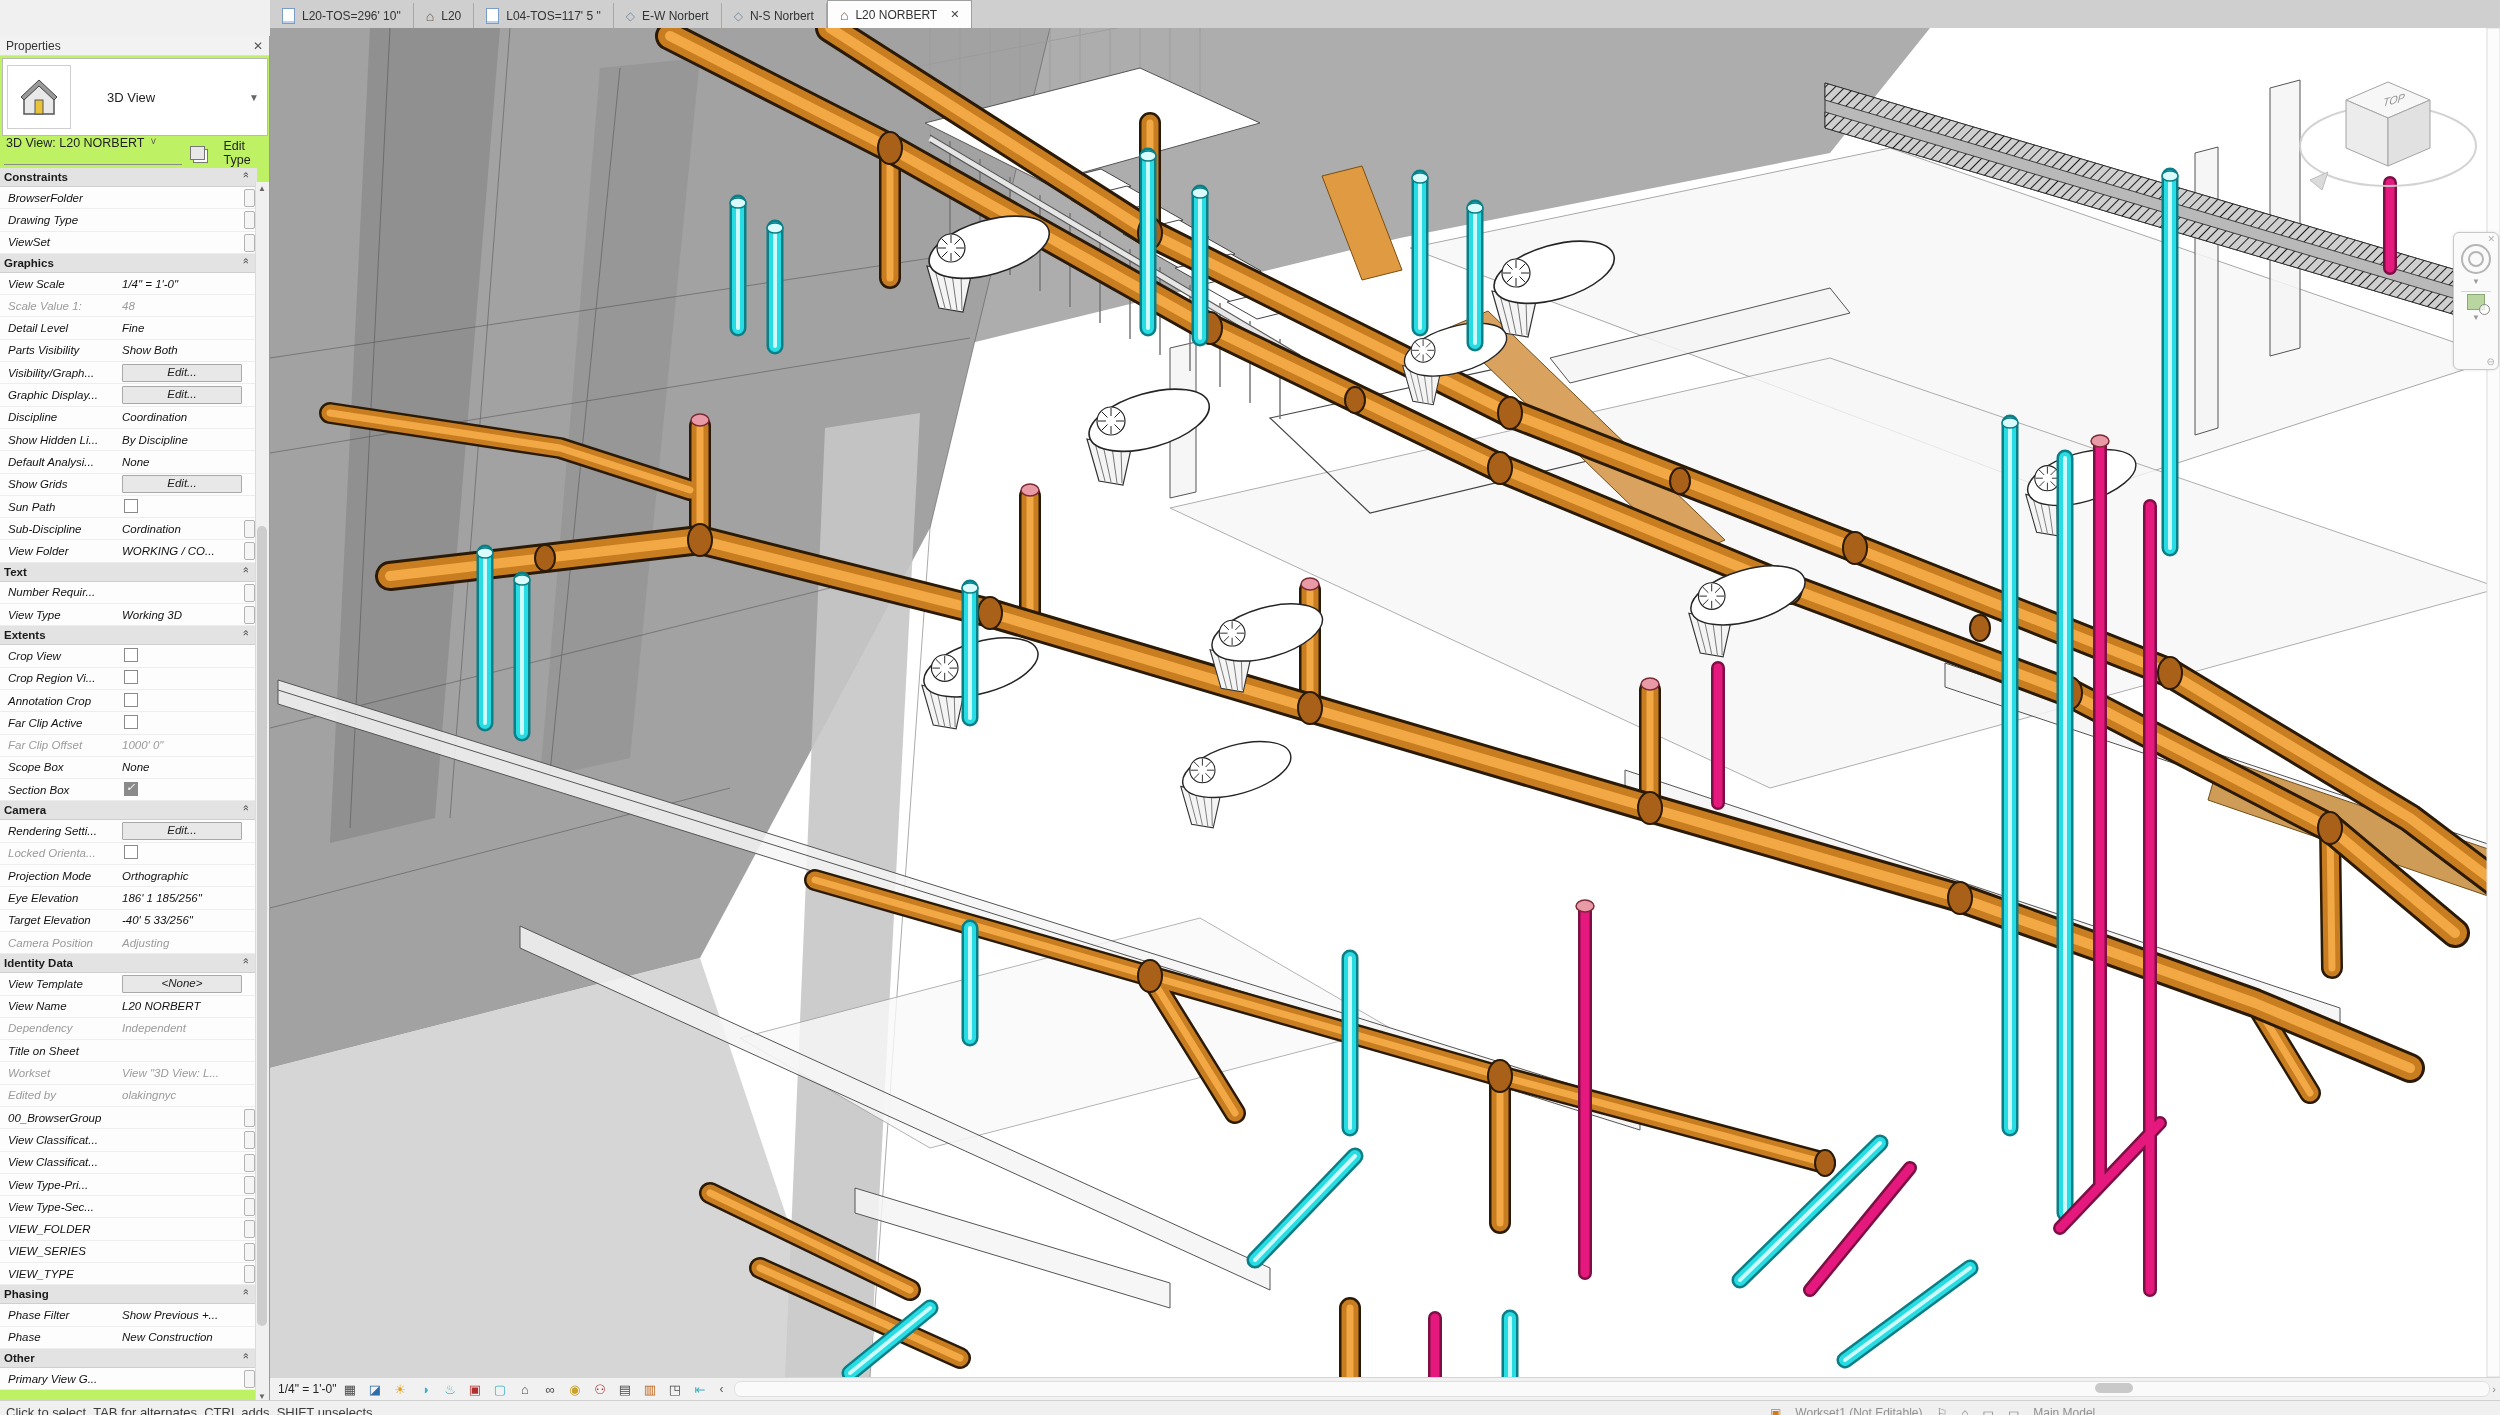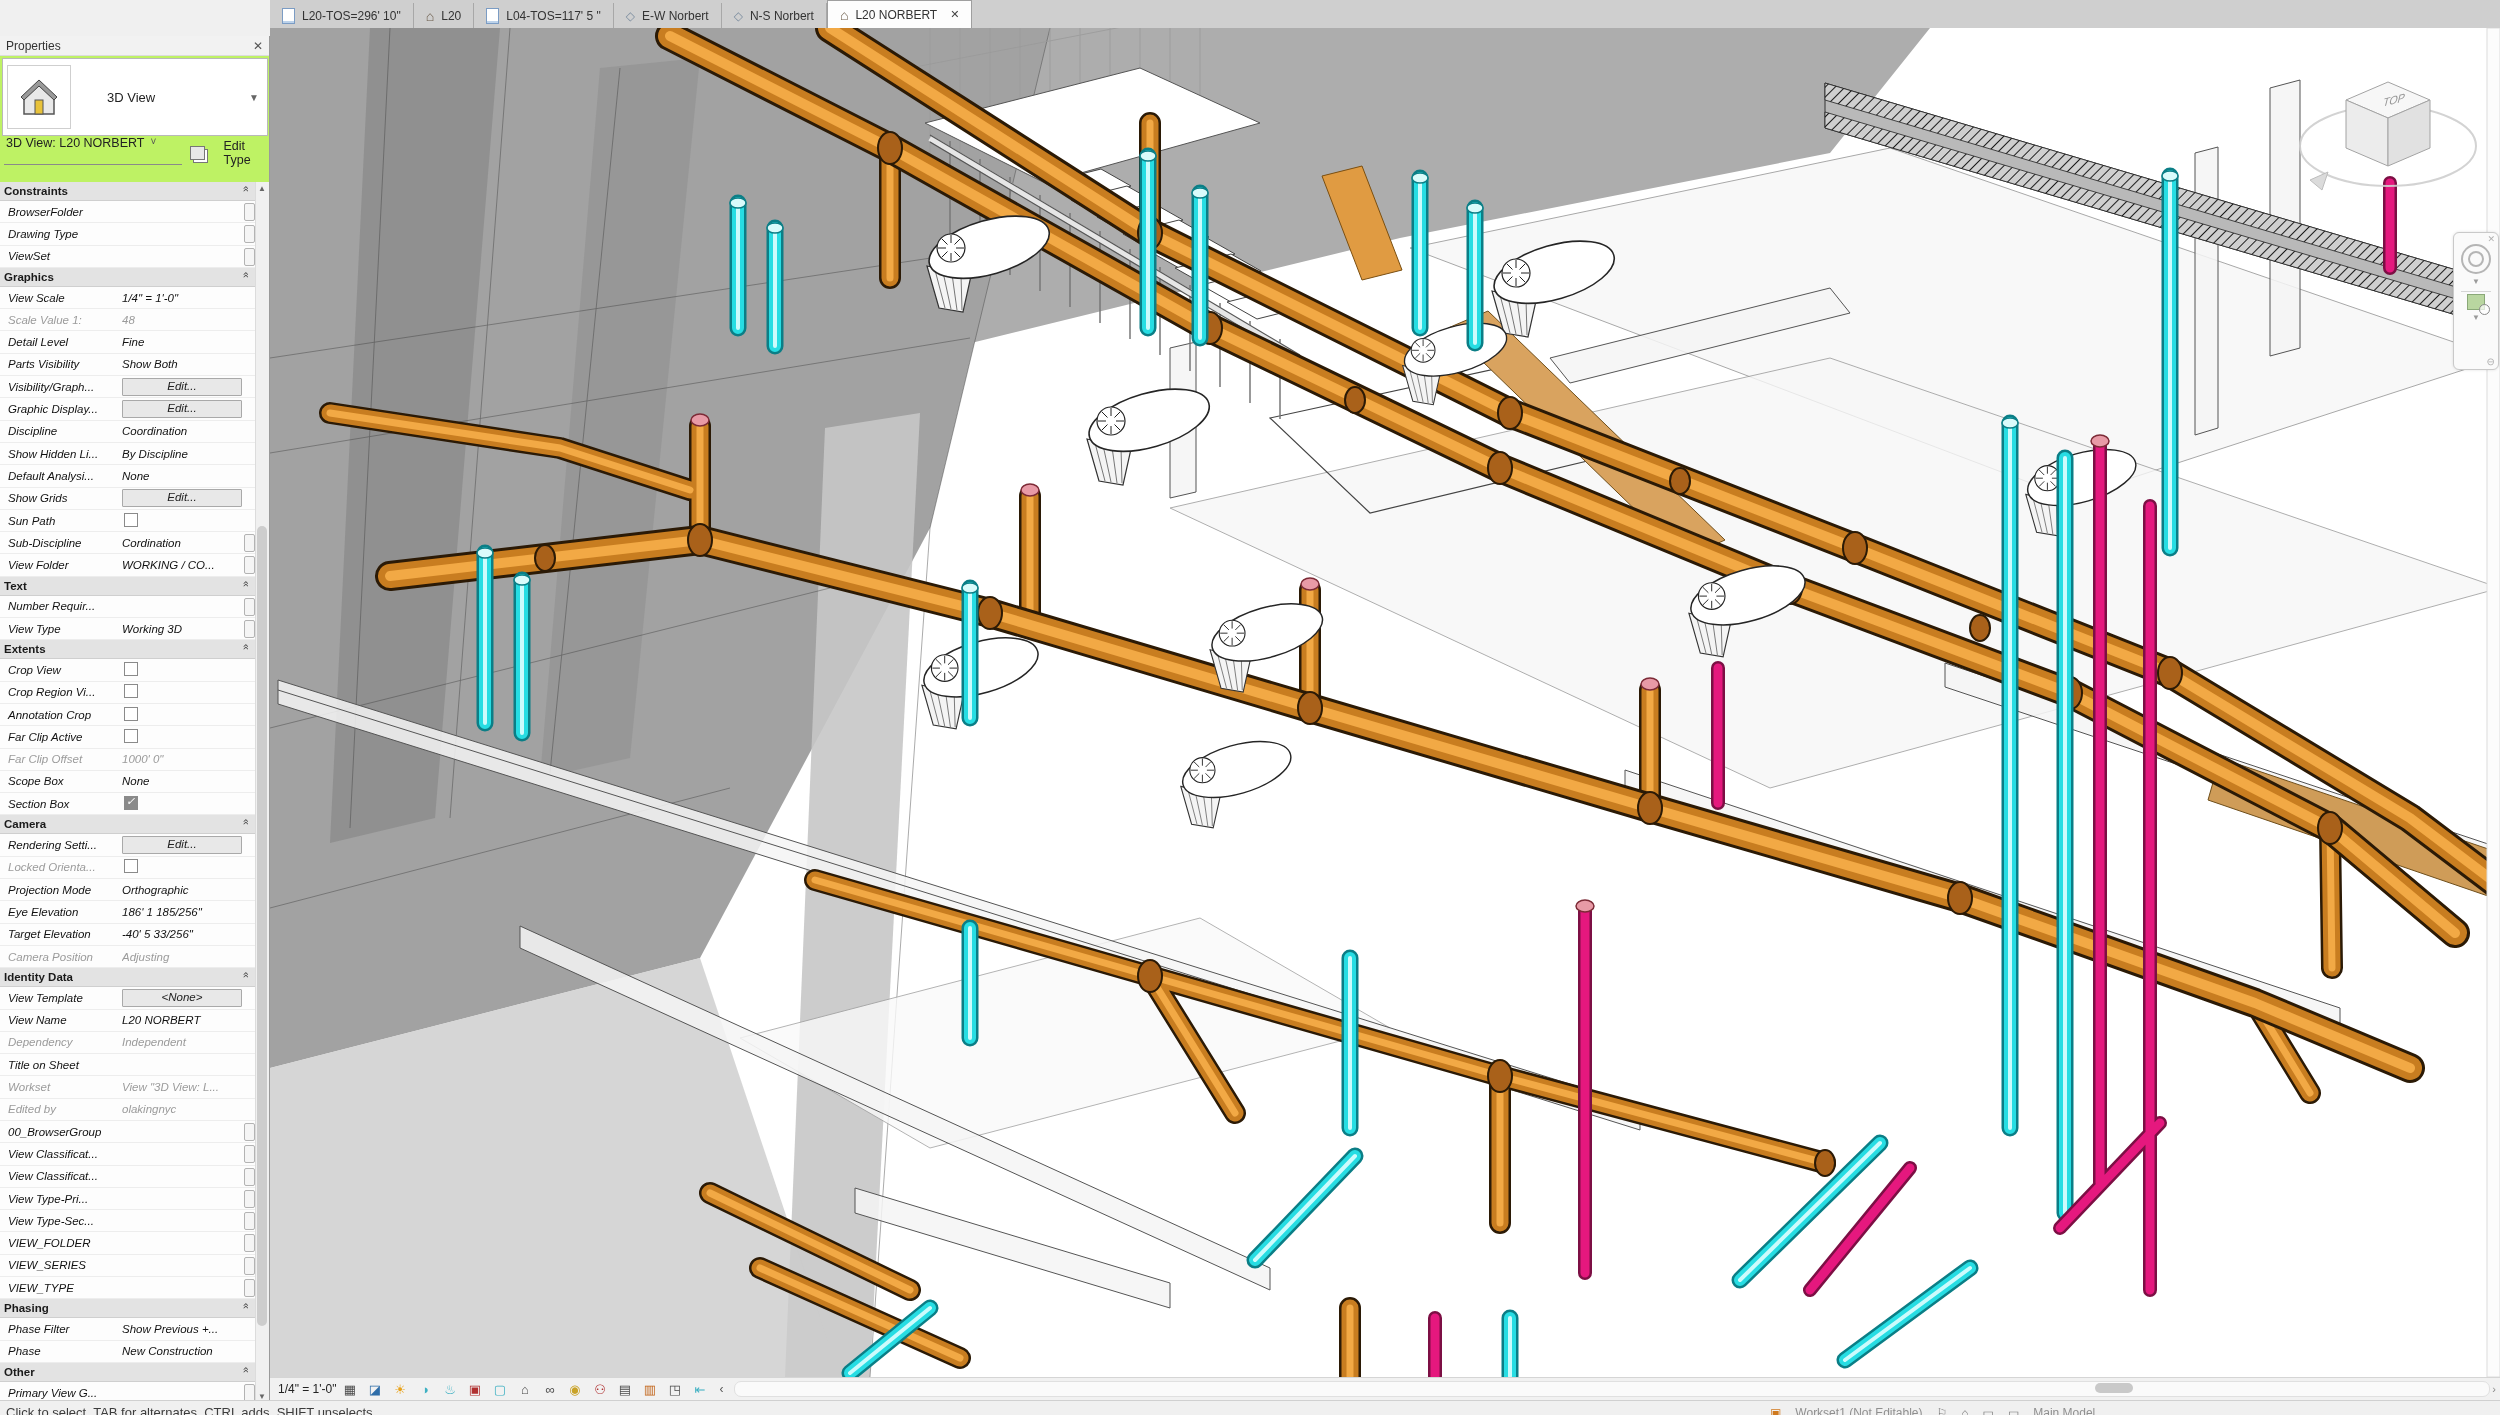--- a/index.html
+++ b/index.html
@@ -21,21 +21,21 @@
   #type-dd{margin-right:8px;color:#666;font-size:10px;}
   #view-sel{position:absolute;left:0;top:100px;width:270px;height:36px;display:flex;align-items:flex-start;}
   #view-sel-text{margin-left:6px;font-size:12.5px;color:#222;max-width:150px;white-space:nowrap;}
   #view-sel-dd{margin-left:6px;color:#555;font-size:10px;}
   #view-sel-line{position:absolute;left:4px;top:28px;width:178px;border-bottom:1px solid #8a8a8a;}
   #edit-type-btn{position:absolute;left:190px;top:3px;display:flex;align-items:center;gap:19px;
     font-size:12.5px;color:#222;}
   .et-icon{width:14px;height:12px;border:1px solid #777;background:#e8e8e8;
     box-shadow:3px 3px 0 -1px #fff,3px 3px 0 0 #777;}
   
-  #pgrid{position:absolute;left:0;top:146px;width:257px;height:1222px;overflow:hidden;background:#fff;}
+  #pgrid{position:absolute;left:0;top:132px;width:257px;height:1222px;overflow:hidden;background:#fff;}
   .psec{height:18px;background:#e3e3e3;border-bottom:1px solid #cfcfcf;display:flex;
     align-items:center;font-weight:bold;font-size:11.5px;color:#1a1a1a;padding-left:4px;position:relative;}
   .psec .chev{position:absolute;right:10px;top:2px;font-weight:normal;color:#444;font-size:11px;
     transform:rotate(-90deg);letter-spacing:-2px;}
   .prow{height:21.3px;display:flex;border-bottom:1px solid #ededed;align-items:center;
     position:relative;background:#fdfdfd;font-style:italic;}
   .plabel{width:114px;padding-left:8px;font-size:11.5px;color:#111;white-space:nowrap;overflow:hidden;}
   .pvalcell{width:126px;font-size:11.5px;color:#111;white-space:nowrap;overflow:hidden;}
   .gray .plabel,.gray .pvalcell{color:#9b9b9b;}
   .pbtn{display:block;width:118px;height:16px;line-height:15px;background:#e8e8e8;

